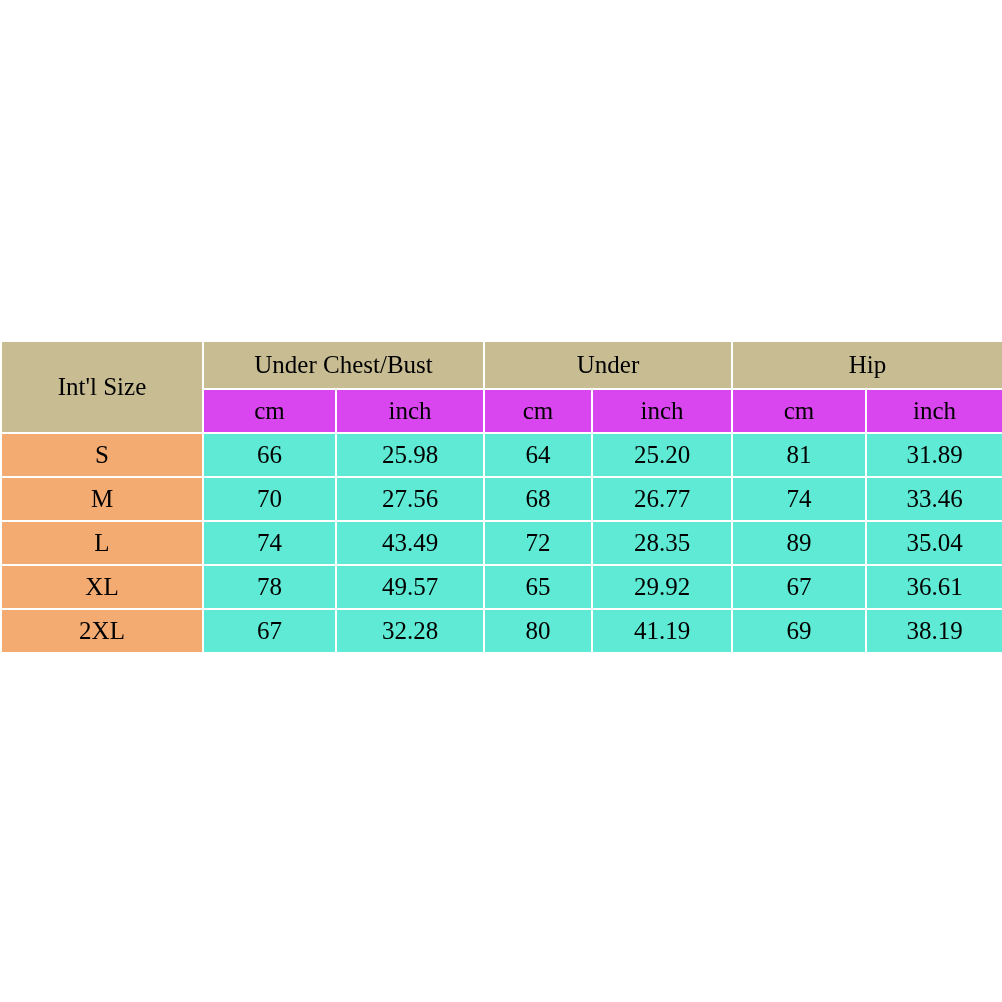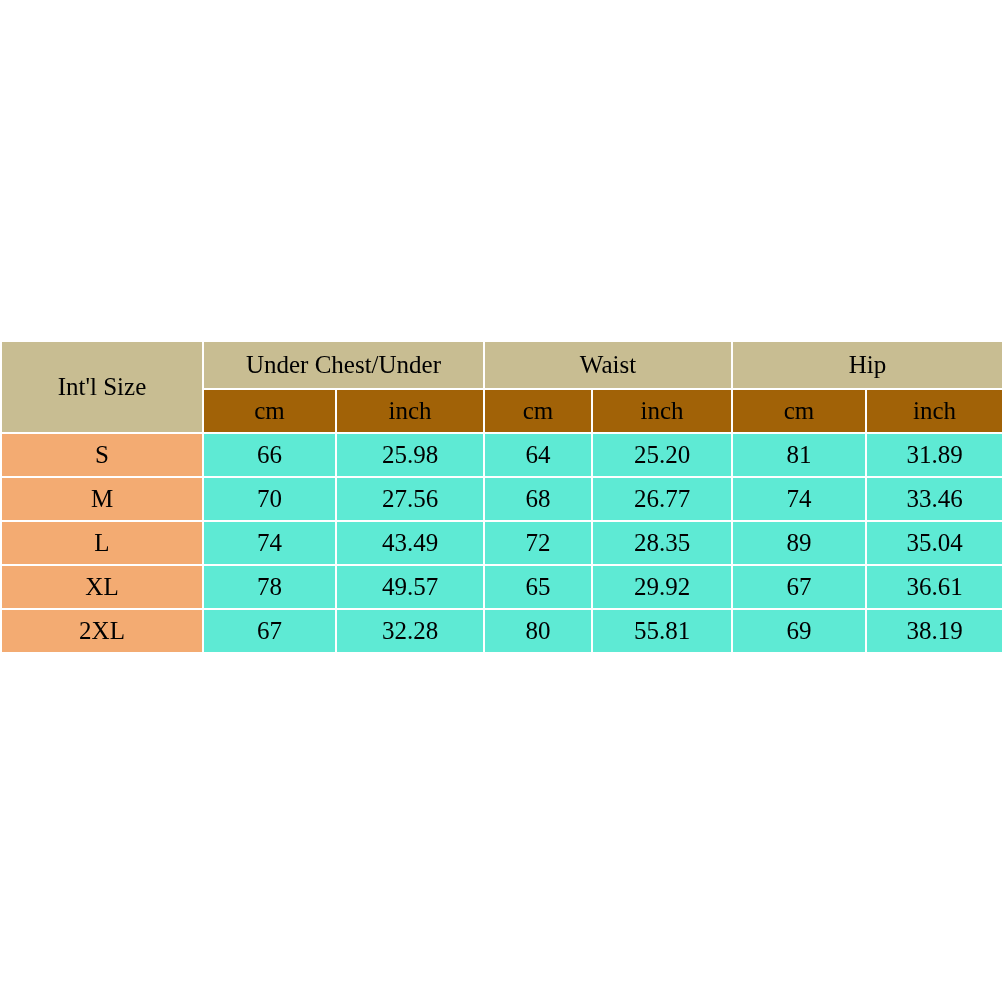--- a/index.html
+++ b/index.html
@@ -48,21 +48,21 @@
   .hdr-group {
     background: #c8bd92;
     height: 46px;
     font-size: 26px;
   }
   .hdr-size {
     background: #c8bd92;
     font-size: 26px;
   }
   .hdr-unit {
-    background: #a16207;
+    background: #d946ef;
     height: 42px;
     font-size: 25px;
   }
   .row-label {
     background: #f3ab72;
     height: 42px;
     font-size: 26px;
   }
   .data-cell {
     background: #5eead4;
@@ -79,22 +79,22 @@
       <col class="c-cm">
       <col class="c-inch">
       <col class="c-cm2">
       <col class="c-inch2">
       <col class="c-cm3">
       <col class="c-inch3">
     </colgroup>
     <thead>
       <tr>
         <th class="hdr-size" rowspan="2">Int'l Size</th>
-        <th class="hdr-group" colspan="2">Under Chest/Under</th>
-        <th class="hdr-group" colspan="2">Waist</th>
+        <th class="hdr-group" colspan="2">Under Chest/Bust</th>
+        <th class="hdr-group" colspan="2">Under</th>
         <th class="hdr-group" colspan="2">Hip</th>
       </tr>
       <tr>
         <th class="hdr-unit">cm</th>
         <th class="hdr-unit">inch</th>
         <th class="hdr-unit">cm</th>
         <th class="hdr-unit">inch</th>
         <th class="hdr-unit">cm</th>
         <th class="hdr-unit">inch</th>
       </tr>
@@ -134,19 +134,19 @@
         <td class="data-cell">65</td>
         <td class="data-cell">29.92</td>
         <td class="data-cell">67</td>
         <td class="data-cell">36.61</td>
       </tr>
       <tr>
         <td class="row-label">2XL</td>
         <td class="data-cell">67</td>
         <td class="data-cell">32.28</td>
         <td class="data-cell">80</td>
-        <td class="data-cell">55.81</td>
+        <td class="data-cell">41.19</td>
         <td class="data-cell">69</td>
         <td class="data-cell">38.19</td>
       </tr>
     </tbody>
   </table>
 </div>
 
 </body></html>

